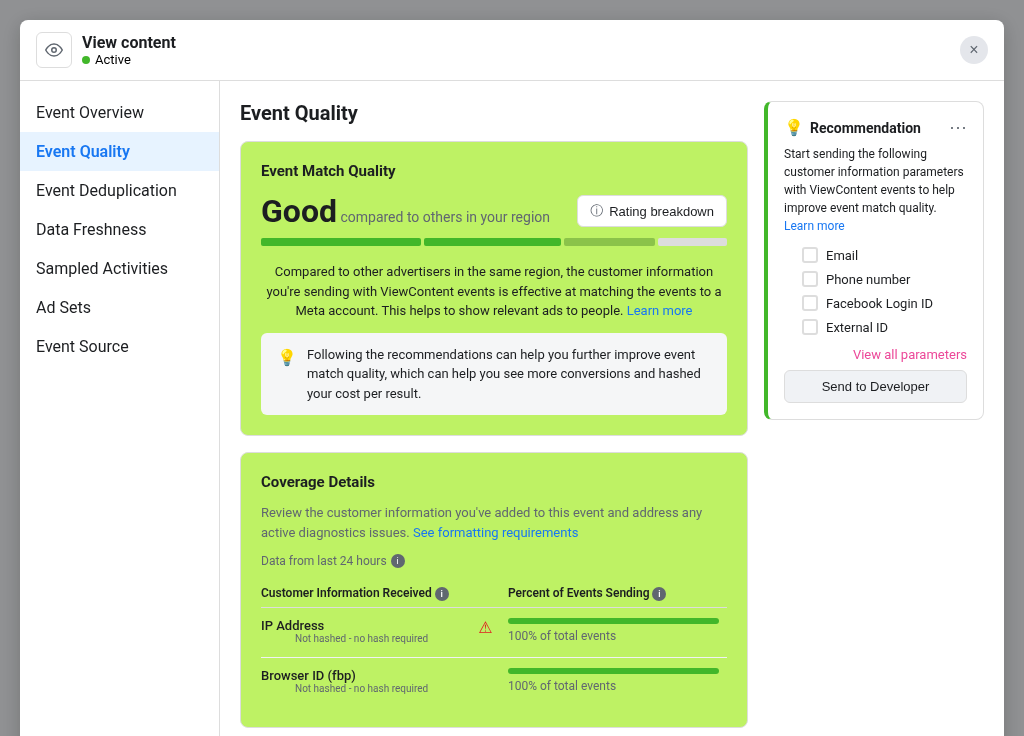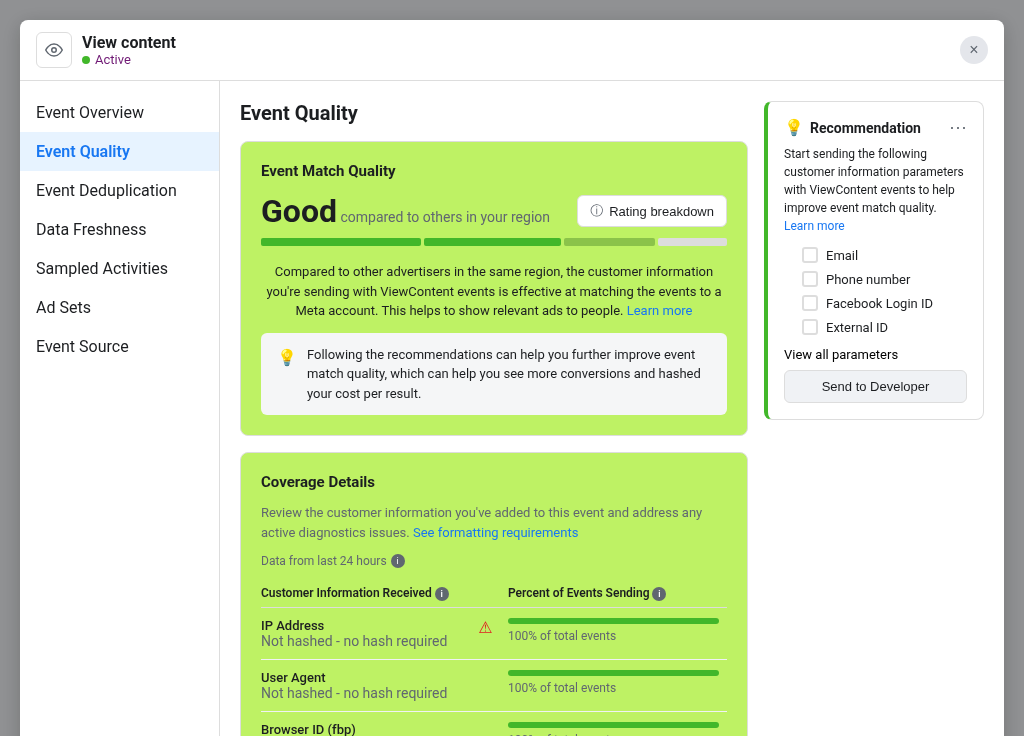--- a/index.html
+++ b/index.html
@@ -5,21 +5,21 @@
     * { box-sizing: border-box; margin: 0; padding: 0; }
     body { font-family: -apple-system, BlinkMacSystemFont, 'Segoe UI', Roboto, Helvetica, Arial, sans-serif; font-size: 14px; color: #1c1e21; background: #f0f2f5; }
     
     .modal-overlay { position: fixed; inset: 0; background: rgba(0,0,0,0.4); display: flex; align-items: flex-start; justify-content: center; padding: 20px; }
     .modal { background: #fff; border-radius: 8px; width: 1024px; max-height: 736px; overflow: hidden; display: flex; flex-direction: column; box-shadow: 0 4px 20px rgba(0,0,0,0.2); }
     
     .modal-header { display: flex; align-items: center; padding: 12px 16px; border-bottom: 1px solid #ddd; flex-shrink: 0; }
     .modal-header-icon { width: 36px; height: 36px; border: 1px solid #ddd; border-radius: 6px; display: flex; align-items: center; justify-content: center; margin-right: 10px; color: #606770; }
     .modal-header-info { flex: 1; }
     .modal-header-title { font-size: 16px; font-weight: 700; }
-    .modal-header-status { display: flex; align-items: center; gap: 5px; font-size: 13px; color: #701a75; }
+    .modal-header-status { display: flex; align-items: center; gap: 5px; font-size: 13px; color: #000000; }
     .status-dot { width: 8px; height: 8px; border-radius: 50%; background: #42b72a; }
     .close-btn { width: 28px; height: 28px; border-radius: 50%; border: none; background: #e4e6eb; cursor: pointer; display: flex; align-items: center; justify-content: center; font-size: 16px; color: #606770; }
     
     .modal-body { display: flex; flex: 1; overflow: hidden; }
     
     .sidebar { width: 200px; flex-shrink: 0; padding: 12px 0; border-right: 1px solid #ddd; overflow-y: auto; }
     .sidebar-item { padding: 10px 16px; cursor: pointer; font-size: 16px; color: #1c1e21; border-radius: 0; }
     .sidebar-item.active { background: #e7f3ff; color: #1877f2; font-weight: 600; }
     
     .main-content { flex: 1; overflow-y: auto; padding: 20px; display: flex; gap: 16px; }
@@ -53,40 +53,40 @@
     .info-icon { display: inline-flex; align-items: center; justify-content: center; width: 14px; height: 14px; border-radius: 50%; background: #606770; color: #fff; font-size: 9px; }
     
     .coverage-table { width: 100%; border-collapse: collapse; }
     .coverage-table th { font-size: 12px; font-weight: 600; color: #1c1e21; text-align: left; padding: 6px 8px 6px 0; border-bottom: 1px solid #ddd; }
     .coverage-table td { padding: 10px 8px 10px 0; border-bottom: 1px solid #f0f2f5; font-size: 13px; vertical-align: top; }
     .coverage-table tr:last-child td { border-bottom: none; }
     .col-name { width: 45%; }
     .col-warning { width: 8%; text-align: center; }
     .col-percent { width: 47%; }
     .field-name { font-weight: 500; }
-    .field-sub { color: #606770; font-size: 14px; }
+    .field-sub { color: #606770; font-size: 10px; margin-left: 34px; }
     .warn-icon { color: #e02020; font-size: 16px; }
     
     .pct-bar-wrap { margin-bottom: 4px; }
     .pct-bar { height: 6px; border-radius: 3px; margin-bottom: 4px; }
     .pct-label { font-size: 12px; color: #606770; }
     
     .right-panel { width: 220px; flex-shrink: 0; }
     .rec-card { background: #fff; border: 1px solid #ddd; border-radius: 8px; padding: 16px; border-left: 4px solid #42b72a; }
     .rec-header { display: flex; align-items: flex-start; justify-content: space-between; margin-bottom: 8px; }
     .rec-title { font-size: 14px; font-weight: 700; display: flex; align-items: center; gap: 6px; }
     .rec-icon { color: #42b72a; font-size: 16px; }
     .more-btn { background: none; border: none; cursor: pointer; color: #606770; font-size: 18px; line-height: 1; }
     .rec-text { font-size: 12px; color: #1c1e21; line-height: 1.5; margin-bottom: 12px; }
     .rec-text a { color: #1877f2; text-decoration: none; }
     
     .checkbox-row { display: flex; align-items: center; gap: 8px; margin-bottom: 8px; font-size: 13px; padding-left: 18px; }
     .checkbox-box { width: 16px; height: 16px; border: 2px solid #ddd; border-radius: 3px; flex-shrink: 0; background: #fff; }
     
-    .view-all-link { color: #000000; text-decoration: none; font-size: 13px; display: block; margin: 12px 0 8px; }
+    .view-all-link { color: #ec4899; text-decoration: none; font-size: 13px; display: block; margin: 12px 0 8px; text-align: right; }
     .send-dev-btn { width: 100%; padding: 8px; border: 1px solid #ddd; border-radius: 6px; background: #f0f2f5; font-size: 13px; cursor: pointer; color: #1c1e21; }
   </style>
 </head>
 <body>
 
 <div class="modal-overlay">
   <div class="modal">
 
     <div class="modal-header">
       <div class="modal-header-icon">
@@ -190,35 +190,20 @@
       </td>
       <td class="col-percent">
         <div class="pct-bar-wrap">
           <div class="pct-bar" style="width:100%;background:#42b72a;"></div>
           <span class="pct-label">100% of total events</span>
         </div>
       </td>
     </tr>
                   <tr>
       <td class="col-name">
-        <div class="field-name">User Agent</div>
-        <div class="field-sub">Not hashed - no hash required</div>
-      </td>
-      <td class="col-warning">
-        
-      </td>
-      <td class="col-percent">
-        <div class="pct-bar-wrap">
-          <div class="pct-bar" style="width:100%;background:#42b72a;"></div>
-          <span class="pct-label">100% of total events</span>
-        </div>
-      </td>
-    </tr>
-                  <tr>
-      <td class="col-name">
         <div class="field-name">Browser ID (fbp)</div>
         <div class="field-sub">Not hashed - no hash required</div>
       </td>
       <td class="col-warning">
         
       </td>
       <td class="col-percent">
         <div class="pct-bar-wrap">
           <div class="pct-bar" style="width:100%;background:#42b72a;"></div>
           <span class="pct-label">100% of total events</span>

